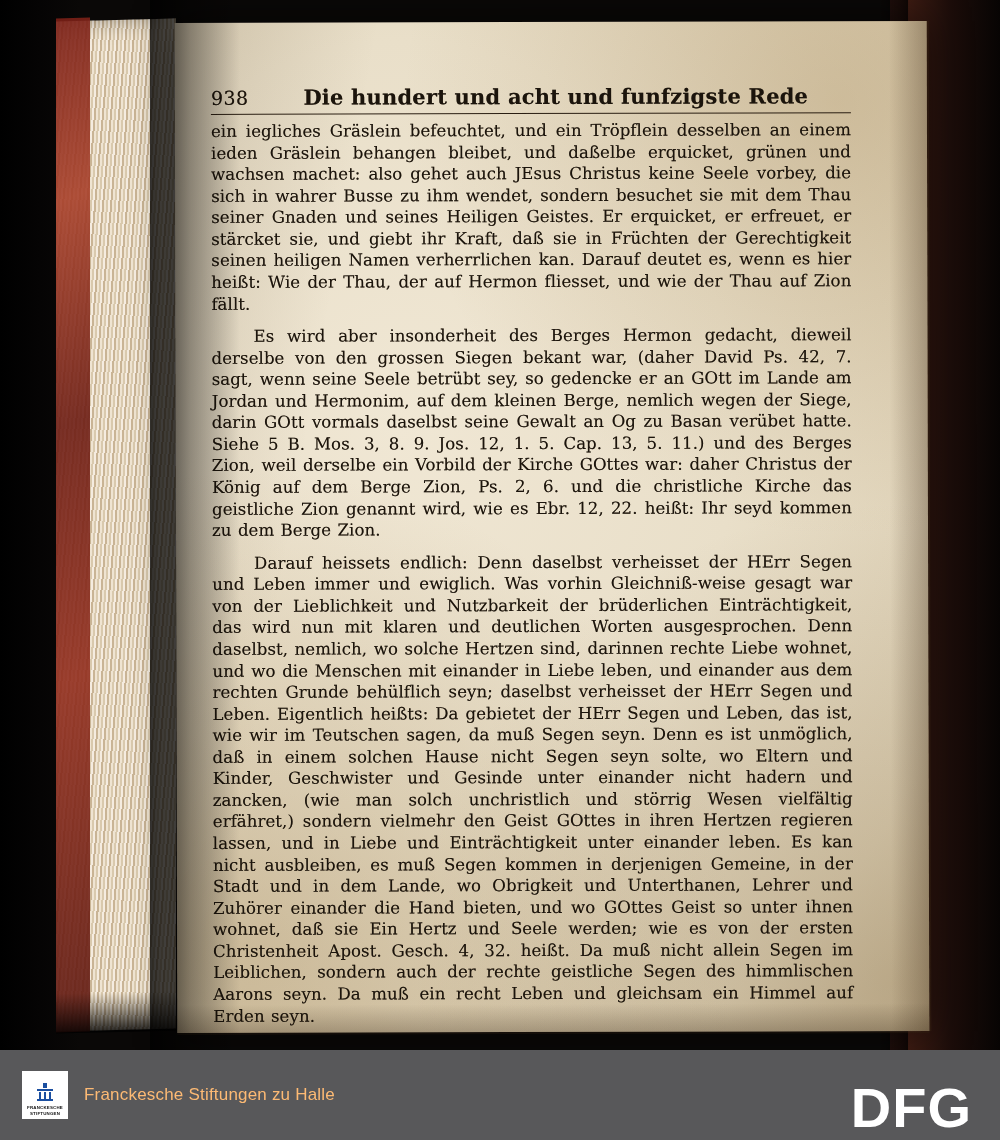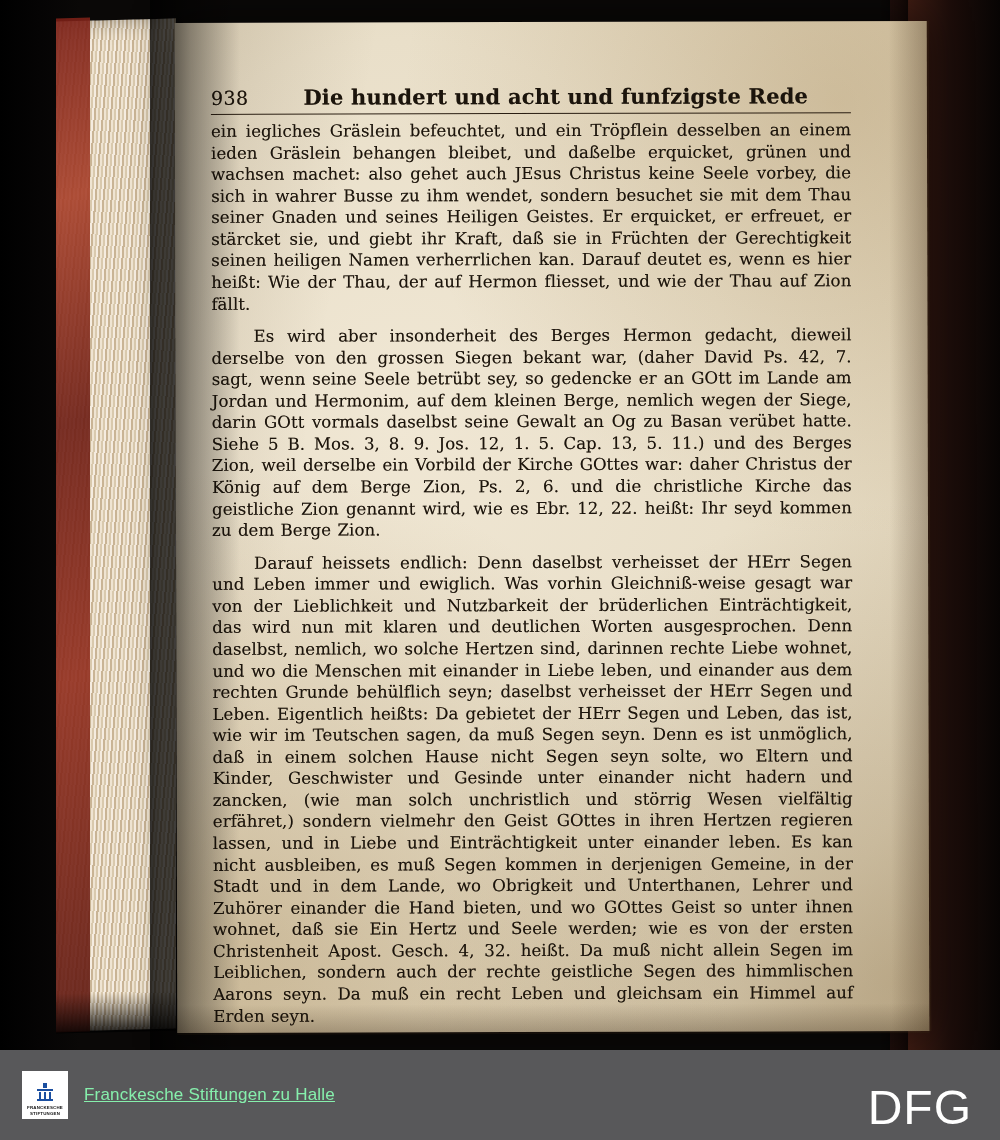--- a/index.html
+++ b/index.html
@@ -183,32 +183,31 @@
   .logo-left .cap {
     font-size: 4.4px;
     line-height: 1.25;
     font-family: "Liberation Sans", sans-serif;
     color: #111;
     text-align: center;
     letter-spacing: 0.2px;
     font-weight: bold;
   }
   .institution {
-    color: #86efac;
+    color: #fdba74;
     font-family: "Liberation Sans", sans-serif;
     font-size: 17px;
     letter-spacing: 0.2px;
-    text-decoration: underline;
   }
   .dfg {
     margin-left: auto;
     color: #ffffff;
     font-family: "Liberation Sans", sans-serif;
-    font-weight: normal;
-    font-size: 48px;
+    font-weight: bold;
+    font-size: 56px;
     letter-spacing: 1px;
     padding-right: 6px;
     margin-top: 24px;
   }
 </style>
 </head>
 <body>
 
 <div id="viewer">
 

